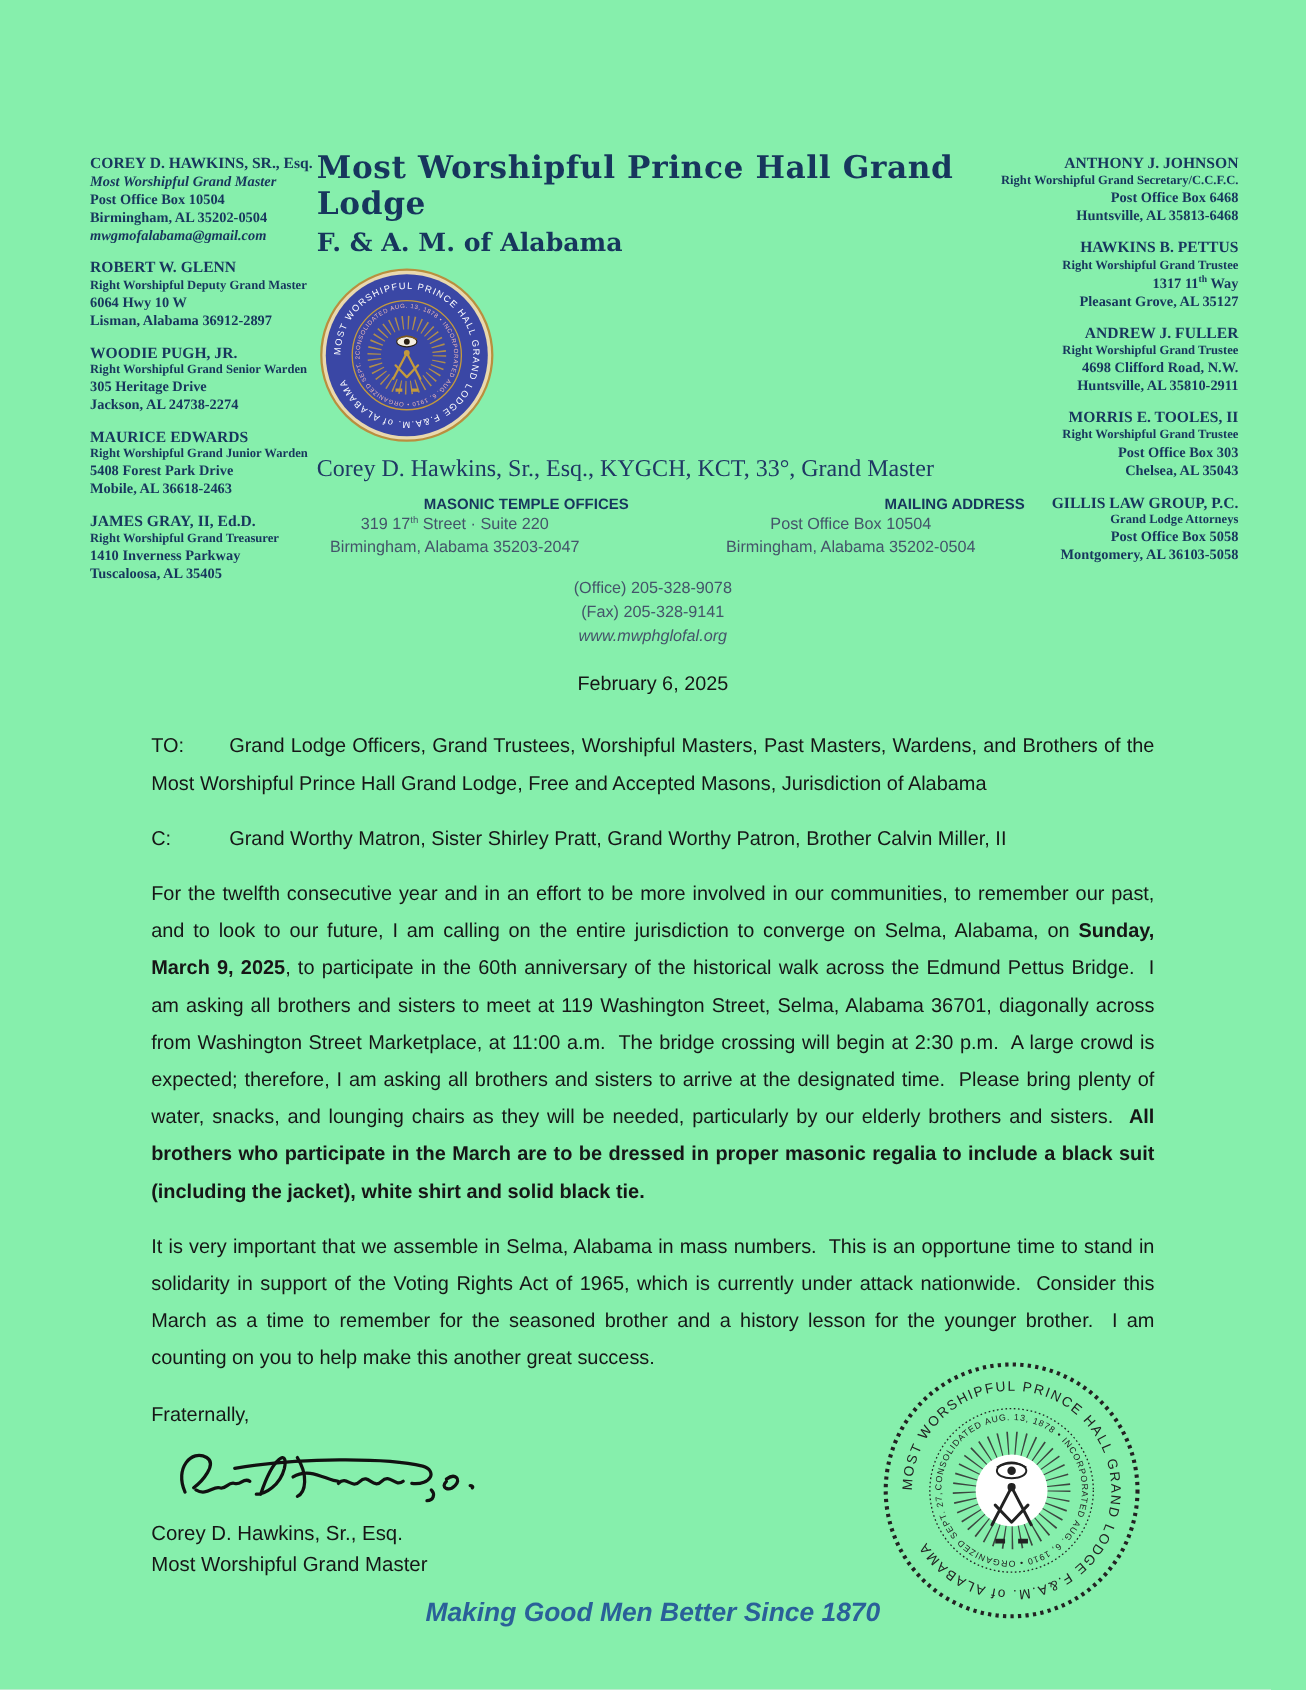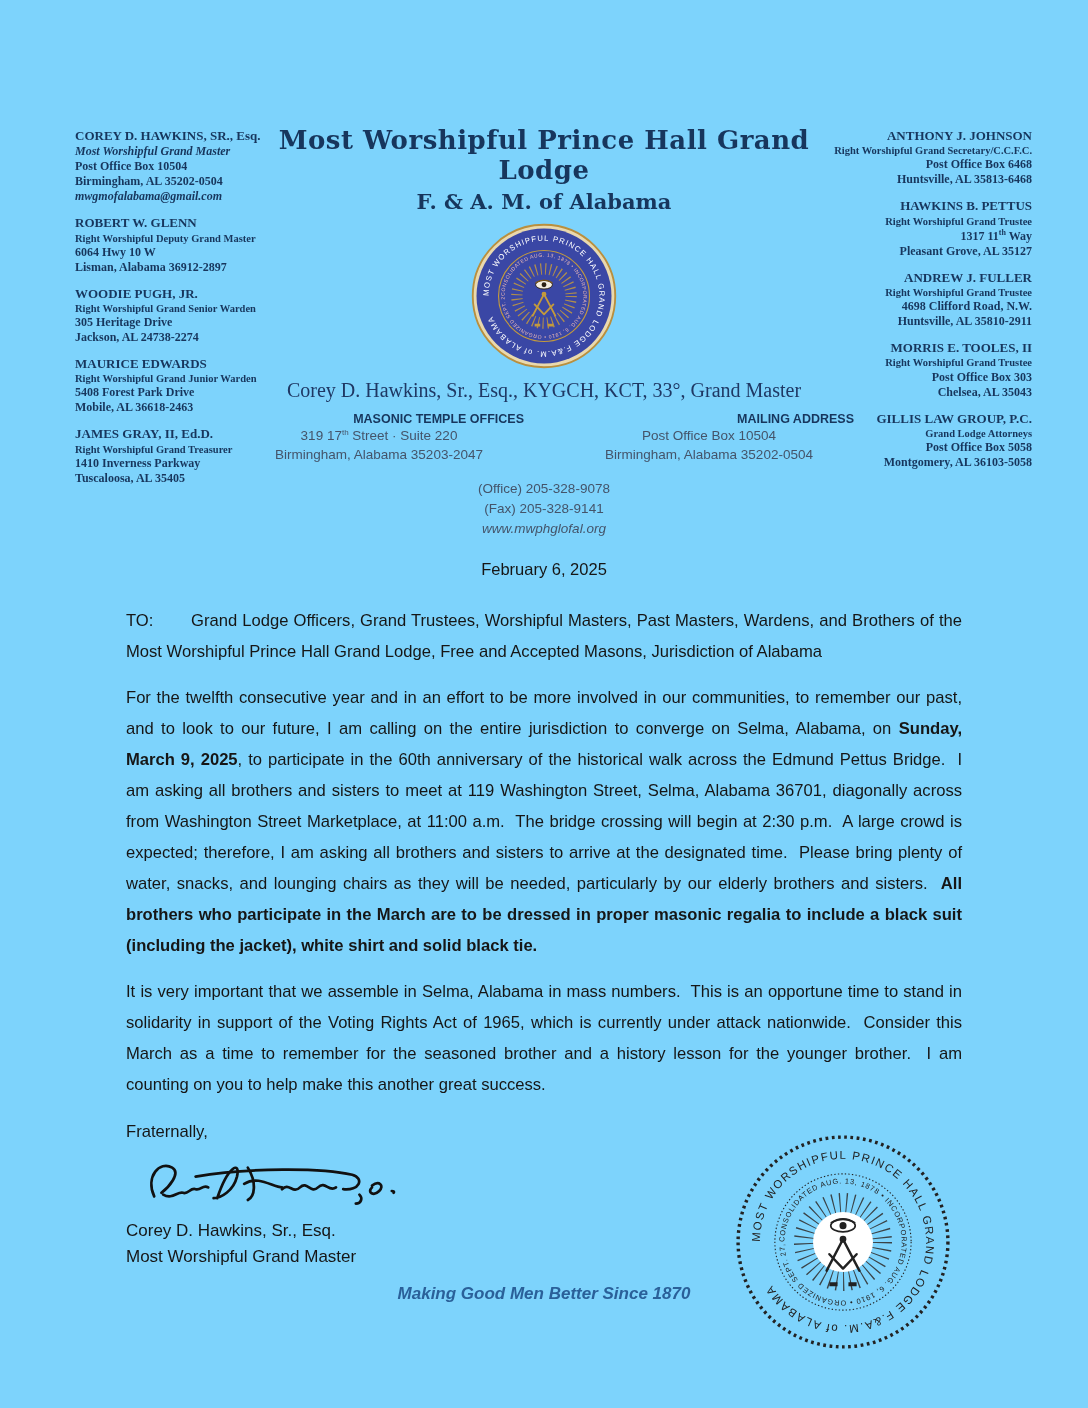--- a/index.html
+++ b/index.html
@@ -1,29 +1,29 @@
 <!DOCTYPE html>
 <html><head>
 <meta charset="utf-8">
 <style>
   html,body{margin:0;padding:0;background:#e8e8e8;}
-  .page{position:relative;width:1088px;height:1408px;margin:0 auto;background:#7dd3fc;overflow:hidden;
+  .page{position:relative;width:1088px;height:1408px;margin:0 auto;background:#86efac;overflow:hidden;
         font-family:"Liberation Sans",sans-serif;color:#161616;}
   
   .officers{position:absolute;top:128px;width:238px;font-family:"Liberation Serif",serif;color:#17365d;}
   .officers.left{left:75px;text-align:left;}
   .officers.right{right:56px;text-align:right;}
   .officer{margin-bottom:11px;line-height:1.25;}
   .o-name{font-size:13px;font-weight:700;}
   .o-title{font-size:10.5px;font-weight:700;}
   .o-title.italic{font-style:italic;font-size:12px;}
   .o-line{font-size:12px;font-weight:700;}
   .o-email{font-style:italic;}
   sup{font-size:8px;}
-  .center-head{margin:0 auto;padding-top:126px;width:560px;text-align:center;}
+  .center-head{margin:0 auto;padding-top:126px;width:560px;text-align:left;}
   .lodge-title1{font-family:"DejaVu Serif",serif;font-weight:700;font-size:26px;color:#17365d;letter-spacing:0.5px;line-height:1.15;}
   .lodge-title2{font-family:"DejaVu Serif",serif;font-weight:700;font-size:21px;color:#17365d;margin-top:3px;}
   .seal-wrap{margin-top:7px;}
   .gm-line{font-family:"Liberation Serif",serif;font-size:20px;color:#1f3864;margin-top:4px;white-space:nowrap;}
   .addr-row{width:620px;margin:10px auto 0;display:flex;justify-content:space-between;}
   .addr-block{width:290px;text-align:center;}
   .addr-head-sc{font-size:12.5px;font-weight:700;color:#17365d;text-transform:uppercase;text-align:right;}
   .addr-line{font-size:13.5px;color:#44546a;line-height:1.45;}
   .contact{width:100%;text-align:center;margin-top:14px;}
   .contact-line{font-size:13.5px;color:#44546a;line-height:1.5;}
@@ -31,21 +31,21 @@
   .date-line{width:100%;text-align:center;margin-top:20px;font-size:16.5px;color:#161616;}
   
   .body-text{margin:26px 126px 0;font-size:16.6px;line-height:31px;text-align:justify;}
   .para{margin:0 0 15px;white-space:pre-wrap;}
   .para-label{display:inline-block;width:65px;white-space:nowrap;}
   .b{font-weight:700;}
   
   .closing{margin:22px 0 0 126px;font-size:16.6px;}
   .signature{margin:4px 0 0 122px;display:block;}
   .signer{margin-left:126px;font-size:17px;line-height:1.55;}
-  .tagline{width:100%;text-align:center;margin-top:14px;font-size:17px;font-style:italic;font-weight:700;color:#2a6099;}
+  .tagline{width:100%;text-align:center;margin-top:14px;font-size:22px;font-style:italic;font-weight:700;color:#2a6099;}
   .stamp{position:absolute;top:1133px;right:136px;}
 </style>
 </head>
 <body>
 
 <div class="page">
 
   <div class="officers left">
     <div class="officer">
       <div class="o-name">COREY D. HAWKINS, SR., Esq.</div>
@@ -168,20 +168,21 @@
   <div class="contact">
     <div class="contact-line">(Office) 205-328-9078</div>
     <div class="contact-line">(Fax) 205-328-9141</div>
     <div class="contact-line contact-web">www.mwphglofal.org</div>
   </div>
 
   <div class="date-line">February 6, 2025</div>
 
   <div class="body-text">
     <p class="para"><span class="para-label">TO:</span><span>Grand Lodge Officers, Grand Trustees, Worshipful Masters, Past Masters, Wardens, and Brothers of the Most Worshipful Prince Hall Grand Lodge, Free and Accepted Masons, Jurisdiction of Alabama</span></p>
+    <p class="para"><span class="para-label">C:</span><span>Grand Worthy Matron, Sister Shirley Pratt, Grand Worthy Patron, Brother Calvin Miller, II</span></p>
     <p class="para"><span>For the twelfth consecutive year and in an effort to be more involved in our communities, to remember our past, and to look to our future, I am calling on the entire jurisdiction to converge on Selma, Alabama, on </span><span class="b">Sunday, March 9, 2025</span><span>, to participate in the 60th anniversary of the historical walk across the Edmund Pettus Bridge.  I am asking all brothers and sisters to meet at 119 Washington Street, Selma, Alabama 36701, diagonally across from Washington Street Marketplace, at 11:00 a.m.  The bridge crossing will begin at 2:30 p.m.  A large crowd is expected; therefore, I am asking all brothers and sisters to arrive at the designated time.  Please bring plenty of water, snacks, and lounging chairs as they will be needed, particularly by our elderly brothers and sisters.  </span><span class="b">All brothers who participate in the March are to be dressed in proper masonic regalia to include a black suit (including the jacket), white shirt and solid black tie.</span></p>
     <p class="para">It is very important that we assemble in Selma, Alabama in mass numbers.  This is an opportune time to stand in solidarity in support of the Voting Rights Act of 1965, which is currently under attack nationwide.  Consider this March as a time to remember for the seasoned brother and a history lesson for the younger brother.  I am counting on you to help make this another great success.</p>
   </div>
 
   <div class="closing">Fraternally,</div>
 
   <svg class="signature" width="320" height="72" viewBox="0 0 320 80">
     <g fill="none" stroke="#111111" stroke-width="3" stroke-linecap="round" stroke-linejoin="round">
       <path d="M 18,56 C 8,34 24,16 38,24 C 48,30 34,46 26,52"></path>
       <path d="M 28,54 C 38,60 44,50 50,52 C 56,54 58,46 64,48 C 70,50 72,42 78,46"></path>

